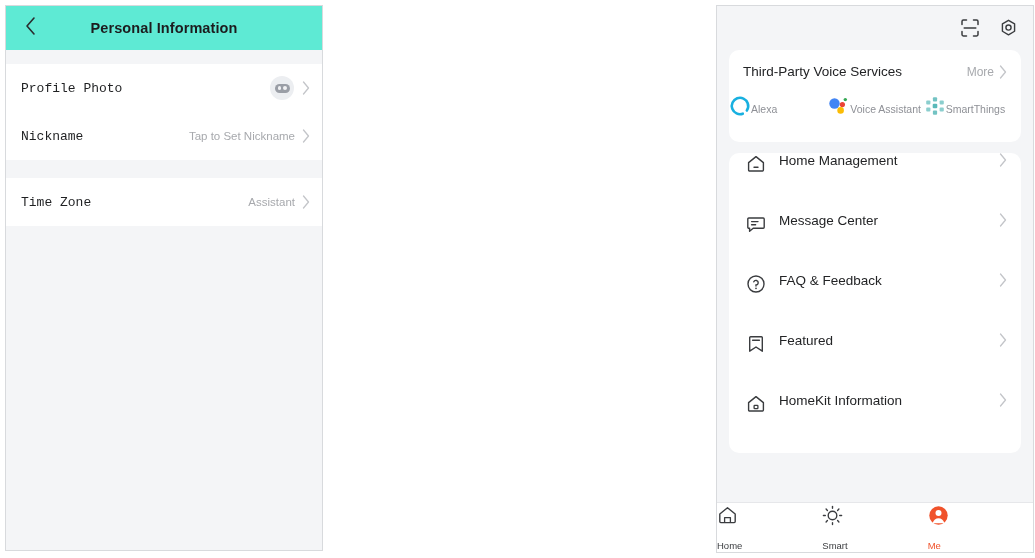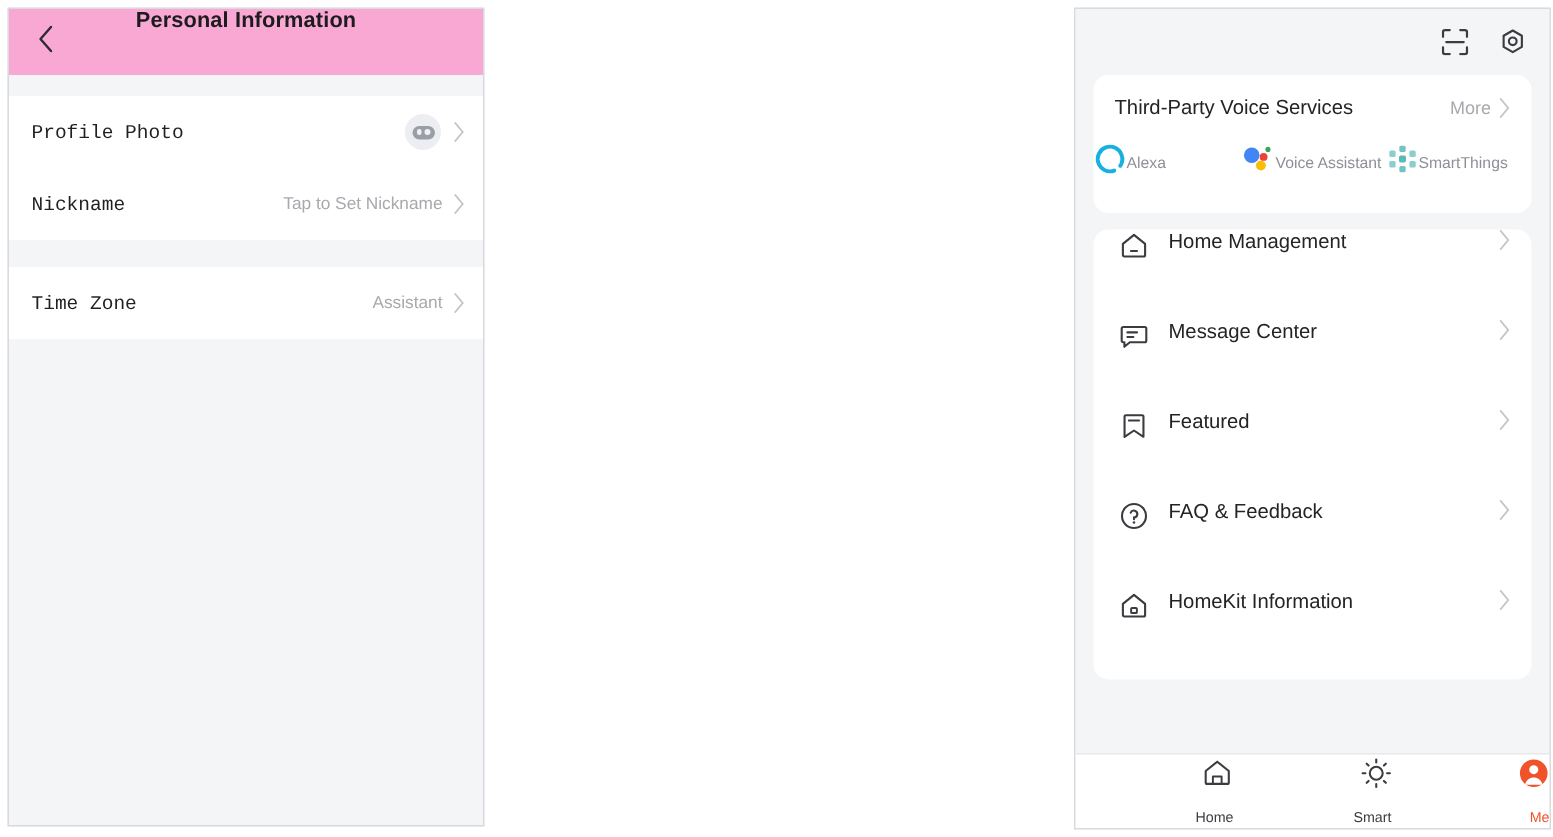--- a/index.html
+++ b/index.html
@@ -23,22 +23,23 @@
     top: 5px;
     width: 318px;
     height: 546px;
     border: 1px solid #d8dadd;
     background: #f6f7f9;
     box-sizing: border-box;
     overflow: hidden;
   }
   .nav-bar {
     height: 44px;
-    background: #f9a8d4;
-    display: flex;
+    background: #5eead4;
+    display: flex;
+    align-items: center;
     position: relative;
     box-sizing: border-box;
   }
   .nav-back {
     position: absolute;
     left: 12px;
     top: 50%;
     transform: translateY(-50%);
     width: 24px;
     height: 24px;
@@ -244,21 +245,21 @@
     height: 49px;
     background: #ffffff;
     border-top: 1px solid #e6e7ea;
     display: flex;
     flex: none;
   }
   .tab {
     flex: 1;
     display: flex;
     flex-direction: column;
-    align-items: flex-end;
+    align-items: flex-start;
     justify-content: center;
     cursor: pointer;
     gap: 14px;
   }
   .tab-icon {
     height: 22px;
     display: flex;
     align-items: center;
     justify-content: center;
   }
@@ -437,41 +438,41 @@
         <span class="menu-chev">
           <svg width="8" height="14" viewBox="0 0 8 14" fill="none">
             <path d="M1.5 1 L6.5 7 L1.5 13" stroke="currentColor" stroke-width="1.3" stroke-linecap="round" stroke-linejoin="round"></path>
           </svg>
         </span>
       </div>
 
       <div class="menu-row">
         <span class="menu-icon">
           <svg width="20" height="20" viewBox="0 0 20 20" fill="none">
-            <path d="M4.6 2.8 H15.4 A0.9 0.9 0 0 1 16.3 3.7 V17.2 L10 13 L3.7 17.2 V3.7 A0.9 0.9 0 0 1 4.6 2.8 Z" stroke="#3a3c3f" stroke-width="1.4" stroke-linejoin="round"></path>
-            <path d="M6.6 6.3 H13.4" stroke="#3a3c3f" stroke-width="1.4" stroke-linecap="round"></path>
-          </svg>
-        </span>
-        <span class="menu-label">Featured</span>
+            <circle cx="10" cy="10" r="8" stroke="#3a3c3f" stroke-width="1.4"></circle>
+            <path d="M7.8 7.8 A2.3 2.3 0 1 1 10 11 V12.1" stroke="#3a3c3f" stroke-width="1.4" stroke-linecap="round"></path>
+            <circle cx="10" cy="14.3" r="0.85" fill="#3a3c3f"></circle>
+          </svg>
+        </span>
+        <span class="menu-label">FAQ &amp; Feedback</span>
         <span class="menu-chev">
           <svg width="8" height="14" viewBox="0 0 8 14" fill="none">
             <path d="M1.5 1 L6.5 7 L1.5 13" stroke="currentColor" stroke-width="1.3" stroke-linecap="round" stroke-linejoin="round"></path>
           </svg>
         </span>
       </div>
 
       <div class="menu-row">
         <span class="menu-icon">
           <svg width="20" height="20" viewBox="0 0 20 20" fill="none">
-            <circle cx="10" cy="10" r="8" stroke="#3a3c3f" stroke-width="1.4"></circle>
-            <path d="M7.8 7.8 A2.3 2.3 0 1 1 10 11 V12.1" stroke="#3a3c3f" stroke-width="1.4" stroke-linecap="round"></path>
-            <circle cx="10" cy="14.3" r="0.85" fill="#3a3c3f"></circle>
-          </svg>
-        </span>
-        <span class="menu-label">FAQ &amp; Feedback</span>
+            <path d="M4.6 2.8 H15.4 A0.9 0.9 0 0 1 16.3 3.7 V17.2 L10 13 L3.7 17.2 V3.7 A0.9 0.9 0 0 1 4.6 2.8 Z" stroke="#3a3c3f" stroke-width="1.4" stroke-linejoin="round"></path>
+            <path d="M6.6 6.3 H13.4" stroke="#3a3c3f" stroke-width="1.4" stroke-linecap="round"></path>
+          </svg>
+        </span>
+        <span class="menu-label">Featured</span>
         <span class="menu-chev">
           <svg width="8" height="14" viewBox="0 0 8 14" fill="none">
             <path d="M1.5 1 L6.5 7 L1.5 13" stroke="currentColor" stroke-width="1.3" stroke-linecap="round" stroke-linejoin="round"></path>
           </svg>
         </span>
       </div>
 
       <div class="menu-row">
         <span class="menu-icon">
           <svg width="20" height="20" viewBox="0 0 20 20" fill="none">

